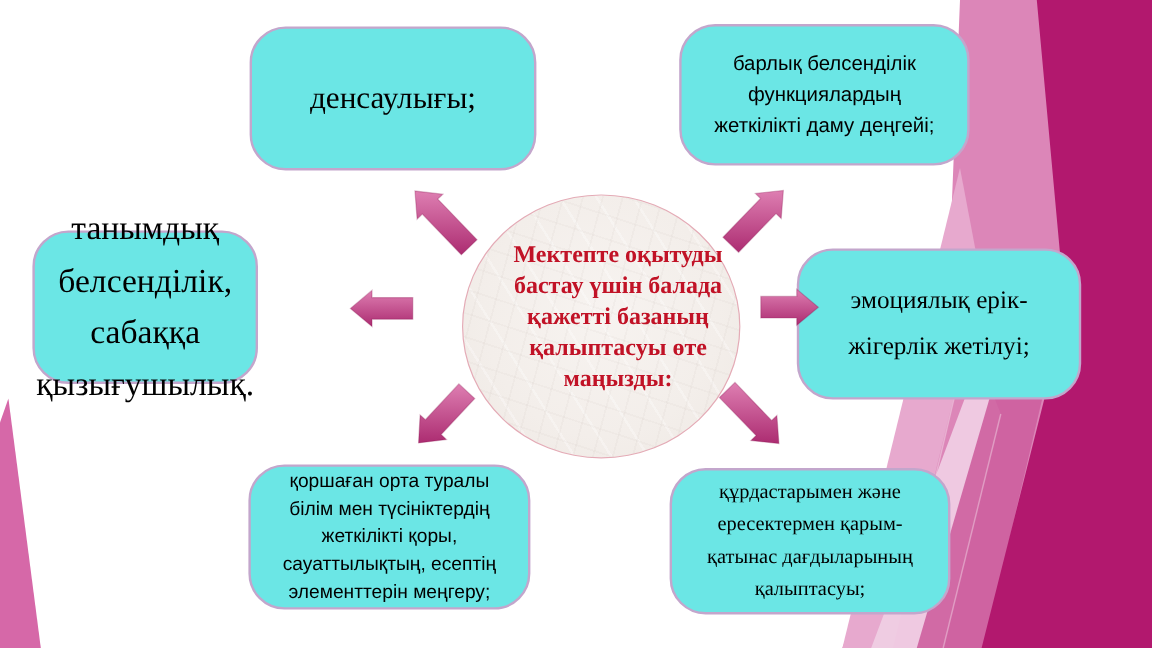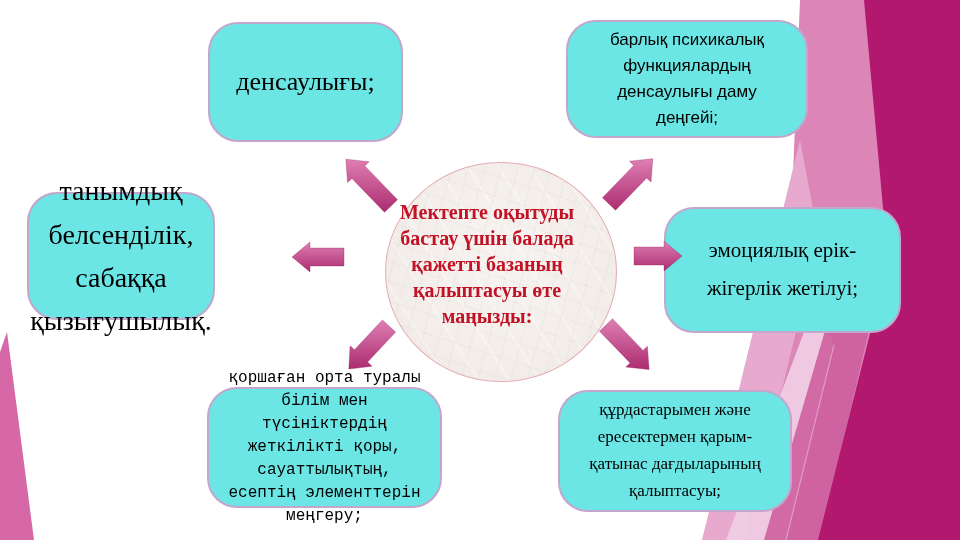--- a/index.html
+++ b/index.html
@@ -12,41 +12,41 @@
   .band-dark{fill:var(--band-dark)}
   .band-medium{fill:var(--band-medium);fill-opacity:.9}
   .corner-tri{fill:var(--corner-triangle)}
   .facet-line{stroke:rgba(255,255,255,.35);stroke-width:1.2;fill:none}
   .sL{stop-color:var(--arrow-light)}
   .sD{stop-color:var(--arrow-dark)}
   .box{position:absolute;background:var(--box-fill);border:2px solid var(--box-border);
        border-radius:30px;display:flex;align-items:center;justify-content:center;
        text-align:center;color:#000}
   .box span{display:block}
-  .b-top-left{left:208px;top:22px;width:195px;height:120px;font-size:26px}
+  .b-top-left{left:208px;top:22px;width:239px;height:120px;font-size:26px}
   .b-top-right{left:566px;top:20px;width:242px;height:118px;
        font-family:"Liberation Sans",sans-serif;font-size:17px;line-height:1.52}
   .b-top-right span{width:196px}
   .b-left{left:27px;top:192px;width:188px;height:128px;font-size:28px;line-height:1.55}
   .b-left span{width:218px}
   .b-right{left:664px;top:207px;width:237px;height:126px;font-size:21px;line-height:1.8}
   .b-right span{width:200px}
   .b-bottom-left{left:207px;top:387px;width:235px;height:121px;
-       font-family:Liberation Mono, monospace;font-size:16px;line-height:1.44}
+       font-family:Liberation Sans, sans-serif;font-size:16px;line-height:1.44}
   .b-bottom-left span{width:196px}
   .b-bottom-right{left:558px;top:390px;width:234px;height:122px;font-size:17px;line-height:1.58}
   .b-bottom-right span{width:202px}
   .ellipse{position:absolute;left:385px;top:162px;width:232px;height:220px;border-radius:50%;
        border:1.5px solid var(--ellipse-border);
        background:
          repeating-linear-gradient(105deg, rgba(185,172,165,.08) 0 1.5px, rgba(0,0,0,0) 1.5px 16px),
          repeating-linear-gradient(18deg, rgba(185,172,165,.07) 0 1.5px, rgba(0,0,0,0) 1.5px 19px),
          repeating-linear-gradient(58deg, rgba(255,255,255,.3) 0 2px, rgba(0,0,0,0) 2px 26px),
          radial-gradient(ellipse at 50% 45%, #f7f3f0 0%, #f3eeea 60%, #eee8e3 100%);
-       display:flex;align-items:center;justify-content:flex-start;text-align:center;
+       display:flex;align-items:center;justify-content:flex-end;text-align:center;
        padding-bottom:16px}
   .center-text{font-weight:bold;font-size:20px;line-height:1.3;color:var(--center-text);width:202px}
 </style>
 </head>
 <body style="--box-fill: #6BE6E5; --box-border: #C3A6CC; --arrow-light: #DE7FB2; --arrow-dark: #AC2C71; --band-base: #DC86B8; --band-light: #E7A9CE; --band-lighter: #F0CFE4; --band-dark: #B2186E; --band-medium: #CD5F9F; --corner-triangle: #D668A8; --ellipse-border: #E4ABB6; --center-text: #C11226;">
 
 <svg class="bg-layer" viewBox="0 0 960 540">
   <polygon class="band-base" points="800,0 960,0 960,540 702,540 788,300"></polygon>
   <polygon class="band-light" points="800,140 818,235 744,540 702,540"></polygon>
   <polygon class="band-lighter" points="816,300 834,345 786,540 726,540"></polygon>
@@ -54,21 +54,21 @@
   <polygon class="band-dark" points="864,0 960,0 960,540 818,540 888,262"></polygon>
   <path class="facet-line" d="M834,345 L786,540"></path>
   <path class="facet-line" d="M818,235 L760,480"></path>
   <polygon class="corner-tri" points="7,332 0,352 0,540 34,540"></polygon>
 </svg>
 
 <div class="box b-top-left">
   <span>денсаулығы;</span>
 </div>
 <div class="box b-top-right">
-  <span>барлық психикалық функциялардың денсаулығы даму деңгейі;</span>
+  <span>барлық белсенділік функциялардың жеткілікті даму деңгейі;</span>
 </div>
 <div class="box b-left">
   <span>танымдық белсенділік, сабаққа қызығушылық.</span>
 </div>
 <div class="box b-right">
   <span>эмоциялық ерік- жігерлік жетілуі;</span>
 </div>
 <div class="box b-bottom-left">
   <span>қоршаған орта туралы білім мен түсініктердің жеткілікті қоры, сауаттылықтың, есептің элементтерін меңгеру;</span>
 </div>

